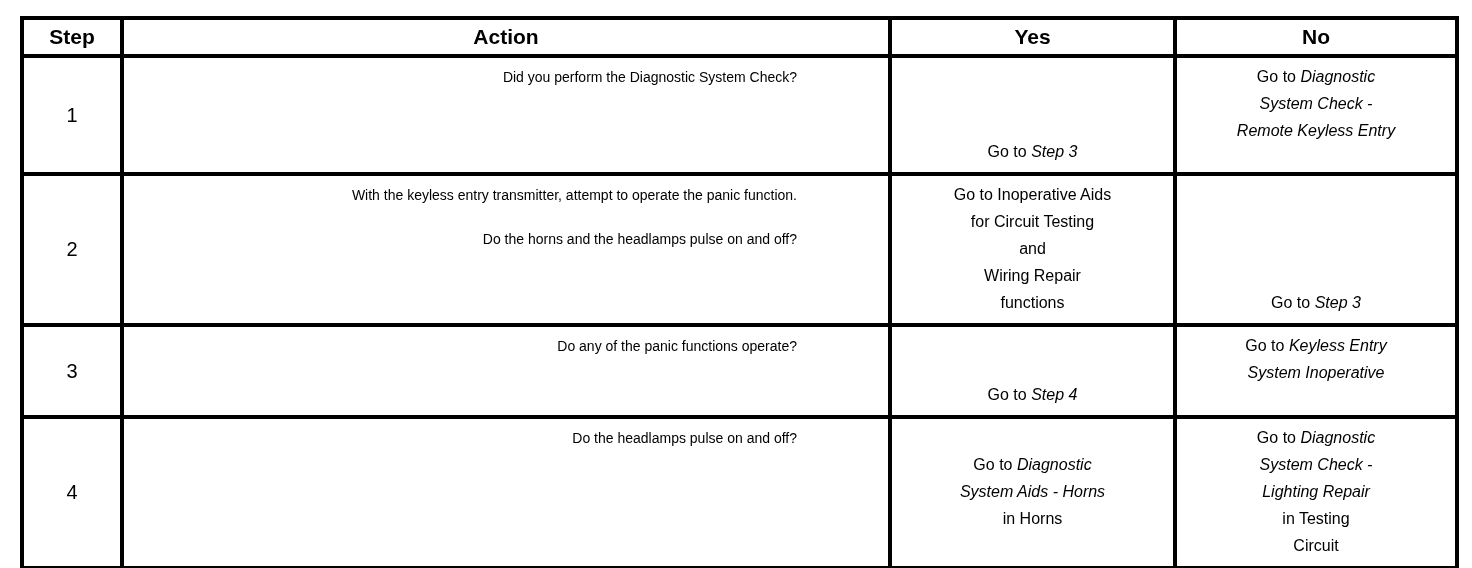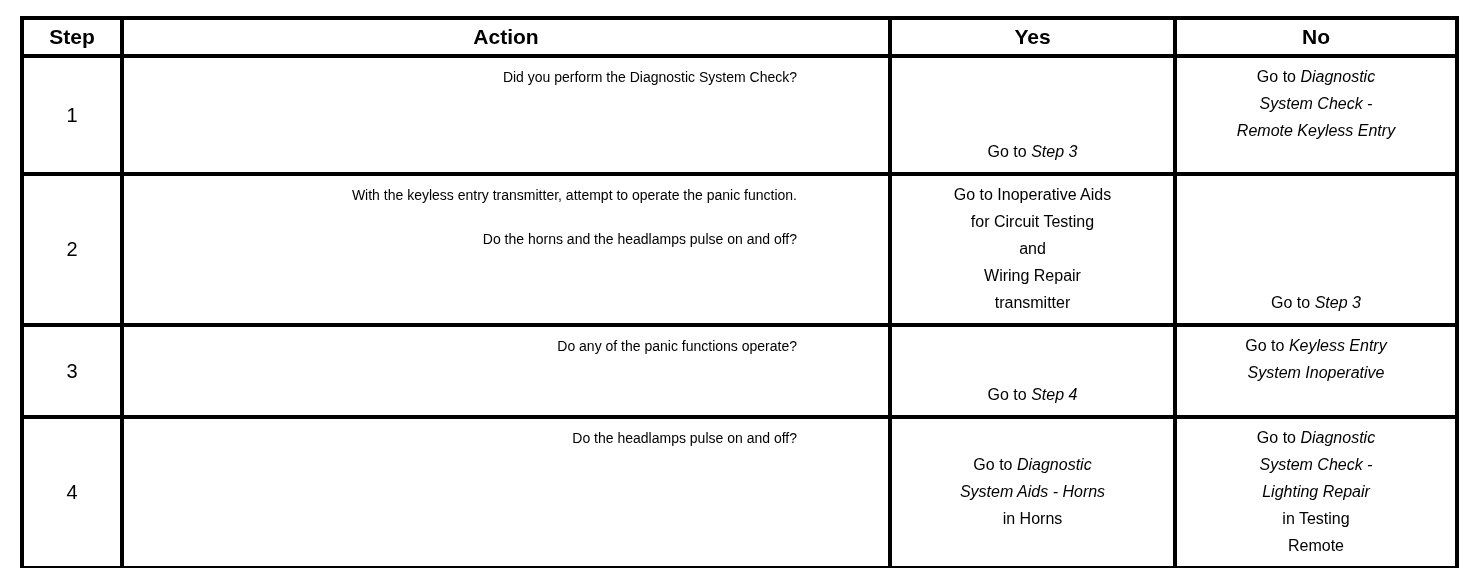--- a/index.html
+++ b/index.html
@@ -110,21 +110,21 @@
               <div class="tline"><span>With the keyless entry transmitter, attempt to operate the panic function.</span></div>
               <div class="tline"><span>Do the horns and the headlamps pulse on and off?</span></div>
             </div>
         </td>
         <td class="answer-cell v-top">
           <div>
               <div class="tline"><span>Go to Inoperative Aids</span></div>
               <div class="tline"><span>for Circuit Testing</span></div>
               <div class="tline"><span>and</span></div>
               <div class="tline"><span>Wiring Repair</span></div>
-              <div class="tline"><span>transmitter</span></div>
+              <div class="tline"><span>functions</span></div>
             </div>
         </td>
         <td class="answer-cell v-bottom">
           <div>
               <div class="tline"><span>Go to </span><span class="it">Step 3</span></div>
             </div>
         </td>
       </tr>
       <tr class="row-3">
         <td class="step-cell">3</td>
@@ -158,19 +158,19 @@
               <div class="tline"><span class="it">System Aids - Horns</span></div>
               <div class="tline"><span>in Horns</span></div>
             </div>
         </td>
         <td class="answer-cell v-top">
           <div>
               <div class="tline"><span>Go to </span><span class="it">Diagnostic</span></div>
               <div class="tline"><span class="it">System Check -</span></div>
               <div class="tline"><span class="it">Lighting Repair</span></div>
               <div class="tline"><span>in Testing</span></div>
-              <div class="tline"><span>Remote</span></div>
+              <div class="tline"><span>Circuit</span></div>
             </div>
         </td>
       </tr>
     </tbody>
   </table>
 </div>
 
 </body></html>

